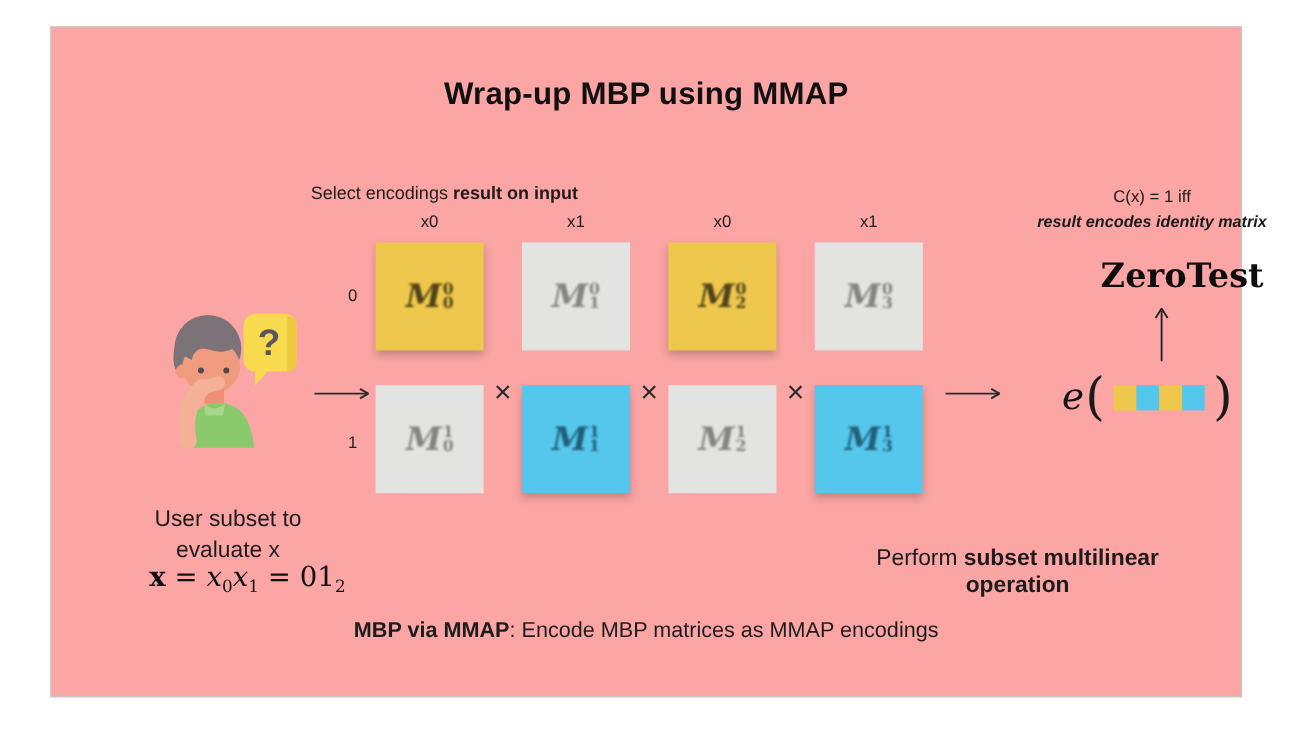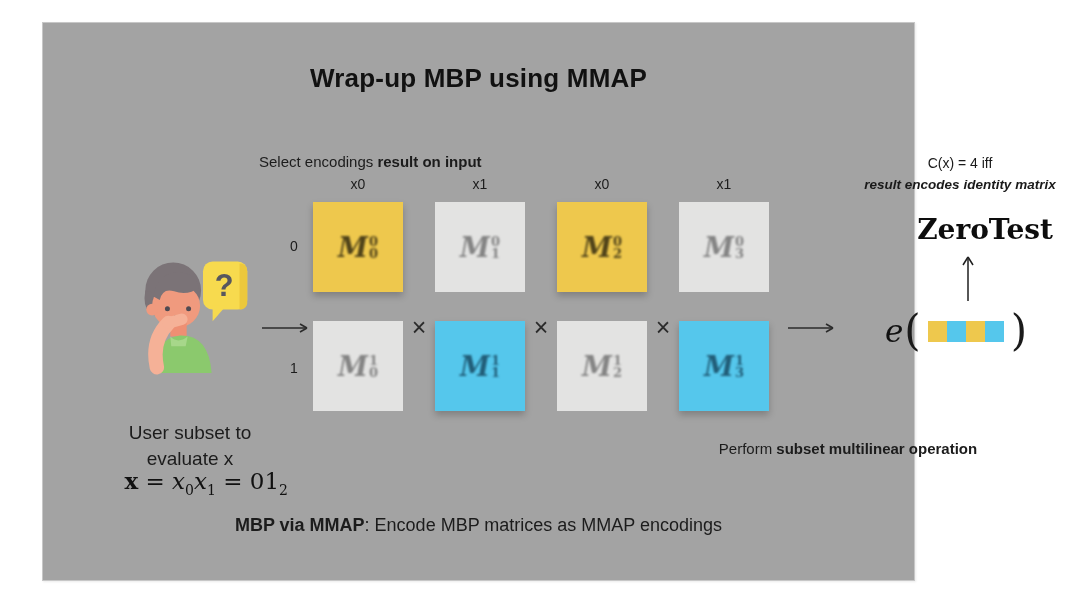--- a/index.html
+++ b/index.html
@@ -1,20 +1,20 @@
 <!DOCTYPE html>
 <html><head>
 <meta charset="utf-8">
 <style>
   * { margin:0; padding:0; box-sizing:border-box; }
   html,body { width:1080px; height:610px; background:#ffffff; overflow:hidden;
               font-family:"Liberation Sans", sans-serif; color:#202124; }
   .canvas { position:relative; width:1080px; height:610px; background:#ffffff; }
-  .slide  { position:absolute; left:42px; top:22px; width:873px; height:559px;
-            background:#a3a3a3; border:1px solid #C7C7C7; box-shadow:1px 1px 2px rgba(0,0,0,0.08); }
+  .slide  { position:absolute; left:42px; top:22px; width:993px; height:559px;
+            background:#fca5a5; border:1px solid #C7C7C7; box-shadow:1px 1px 2px rgba(0,0,0,0.08); }
 
   .slide-title { position:absolute; top:40px; left:0; width:100%; text-align:center;
                  font-size:26px; font-weight:bold; letter-spacing:0.2px; color:#111; }
 
   .select-label { position:absolute; left:216px; top:130px; font-size:15px; color:#1c1c1c; }
   .b { font-weight:bold; }
 
   .col-header { position:absolute; top:153px; width:90px; text-align:center; font-size:14px; color:#1c1c1c; }
   .row-label  { position:absolute; left:241px; width:20px; text-align:center; font-size:14px; color:#1c1c1c; }
 
@@ -50,22 +50,22 @@
               font-family:"DejaVu Serif", serif; font-weight:bold; font-size:28px; color:#0d0d0d; }
   .up-arrow { position:absolute; left:915px; top:231px; }
 
   .e-expr { position:absolute; left:842px; top:284px; height:48px; display:flex; align-items:center; }
   .e-expr .efn   { font-family:"DejaVu Serif", serif; font-style:italic; font-size:31px; color:#111; margin-right:1px; }
   .e-expr .paren { font-family:"DejaVu Serif", serif; font-size:42px; font-weight:400; color:#1a1a1a;
                    transform:scaleY(1.02); line-height:1; }
   .strip { display:flex; margin:0 7px; }
   .strip .seg { width:19px; height:21px; display:inline-block; }
 
-  .perform-label { position:absolute; left:655px; top:417px; width:300px; text-align:center;
-                   font-size:15px; color:#1c1c1c; }
+  .perform-label { position:absolute; left:655px; top:432px; width:300px; text-align:center;
+                   font-size:19px; color:#1c1c1c; }
   .caption { position:absolute; left:0; top:492px; width:100%; text-align:center;
              font-size:18px; color:#1c1c1c; }
 </style>
 </head>
 <body>
 
 <div class="canvas">
   <div class="slide">
 
     <div class="slide-title">Wrap-up MBP using MMAP</div>
@@ -175,21 +175,21 @@
     <div class="times" style="left:362px">×</div>
     <div class="times" style="left:484px">×</div>
     <div class="times" style="left:606px">×</div>
 
     <svg class="h-arrow" style="left:744px" width="52" height="16" viewBox="0 0 52 16">
       <line x1="1" y1="8" x2="46" y2="8" stroke="#2b2b2b" stroke-width="1.6"></line>
       <path d="M46,8 l-7,-4 m7,4 l-7,4" stroke="#2b2b2b" stroke-width="1.6" fill="none"></path>
     </svg>
 
     <div class="condition">
-      <span>C(x) = 4 iff</span><br>
+      <span>C(x) = 1 iff</span><br>
       <span class="line2">result encodes identity matrix</span>
     </div>
 
     <div class="zerotest">ZeroTest</div>
 
     <svg class="up-arrow" width="20" height="48" viewBox="0 0 20 48">
       <line x1="10" y1="47" x2="10" y2="5" stroke="#1f1f1f" stroke-width="1.5"></line>
       <path d="M10,3 l-5,8 m5,-8 l5,8" stroke="#1f1f1f" stroke-width="1.5" fill="none"></path>
     </svg>
 

